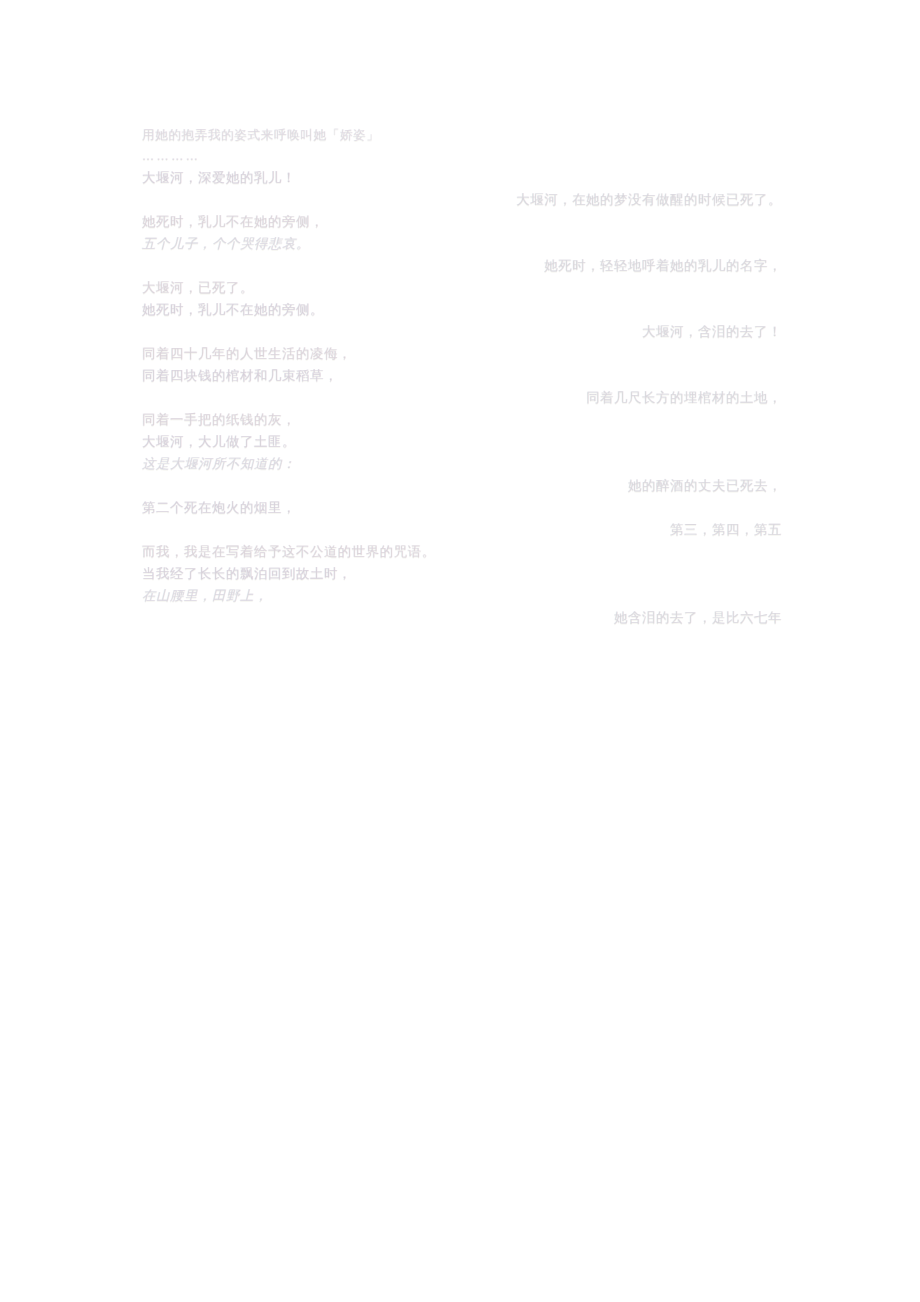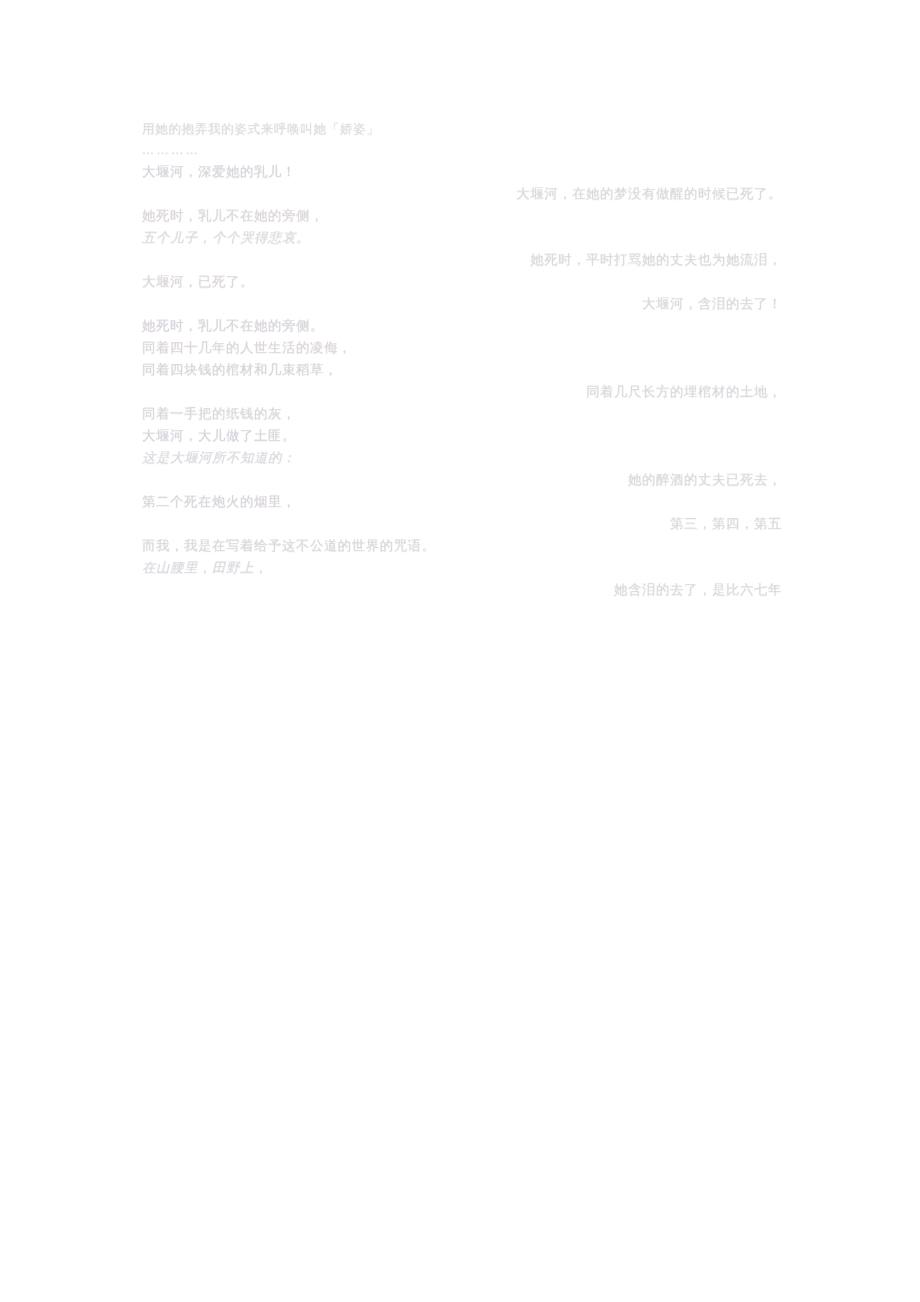--- a/index.html
+++ b/index.html
@@ -20,21 +20,21 @@
     width: 920px;
     height: 1302px;
     background: #ffffff;
     box-sizing: border-box;
   }
 
   
   #text-block {
     position: absolute;
     left: 142px;
-    top: 118px;
+    top: 124px;
     width: 640px;
   }
 
   
   .line {
     font-size: 13.4px;
     line-height: 22px;
     letter-spacing: 0.6px;
     white-space: pre;
     color: rgba(176, 172, 186, 0.30);
@@ -69,32 +69,33 @@
 <div id="page">
 
   <div id="text-block">
 
     <div class="line first">用她的抱弄我的姿式来呼唤叫她「娇姿」</div>
     <div class="line dots">…………</div>
     <div class="line f1">大堰河，深爱她的乳儿！</div>
     <div class="line f2">大堰河，在她的梦没有做醒的时候已死了。</div>
     <div class="line f3">她死时，乳儿不在她的旁侧，</div>
     <div class="line f4">五个儿子，个个哭得悲哀。</div>
-    <div class="line f2">她死时，平时打骂她的丈夫也为她流泪，</div>
+    <div class="line f2">她死时，轻轻地呼着她的乳儿的名字，</div>
     <div class="line f3">大堰河，已死了。</div>
+    <div class="line f1">她死时，乳儿不在她的旁侧。</div>
     <div class="line f2">大堰河，含泪的去了！</div>
-    <div class="line f1">她死时，乳儿不在她的旁侧。</div>
     <div class="line f3">同着四十几年的人世生活的凌侮，</div>
     <div class="line f1">同着四块钱的棺材和几束稻草，</div>
     <div class="line f2">同着几尺长方的埋棺材的土地，</div>
     <div class="line f3">同着一手把的纸钱的灰，</div>
     <div class="line f1">大堰河，大儿做了土匪。</div>
     <div class="line f4">这是大堰河所不知道的：</div>
     <div class="line f2">她的醉酒的丈夫已死去，</div>
     <div class="line f1">第二个死在炮火的烟里，</div>
     <div class="line f2">第三，第四，第五</div>
     <div class="line f3">而我，我是在写着给予这不公道的世界的咒语。</div>
+    <div class="line f1">当我经了长长的飘泊回到故土时，</div>
     <div class="line f4">在山腰里，田野上，</div>
     <div class="line f2">她含泪的去了，是比六七年</div>
 
   </div>
 
 </div>
 
 </body></html>

